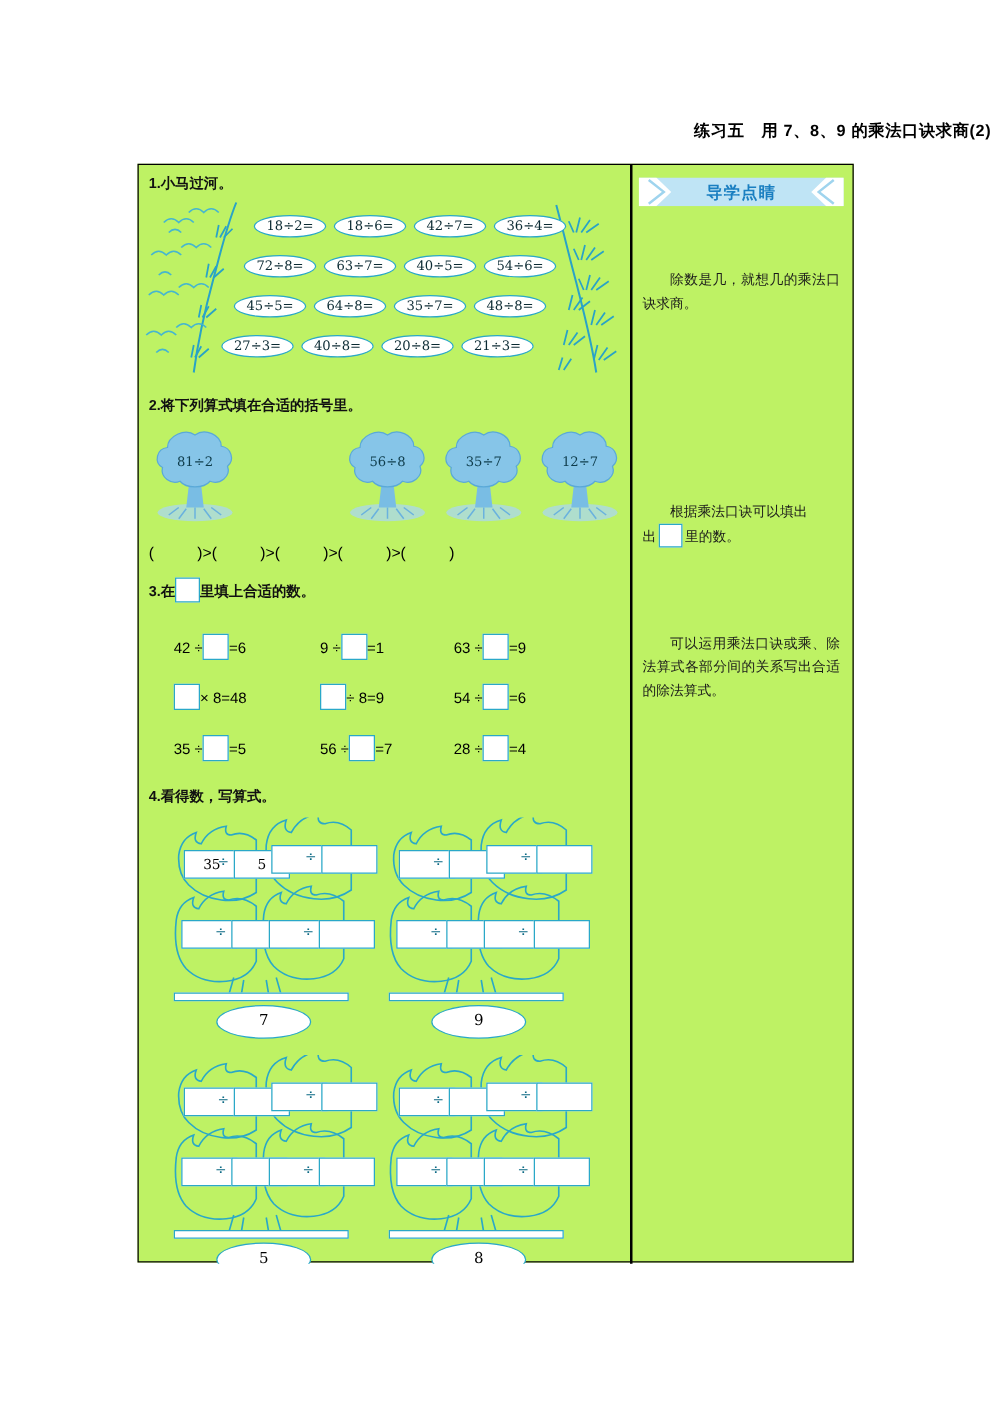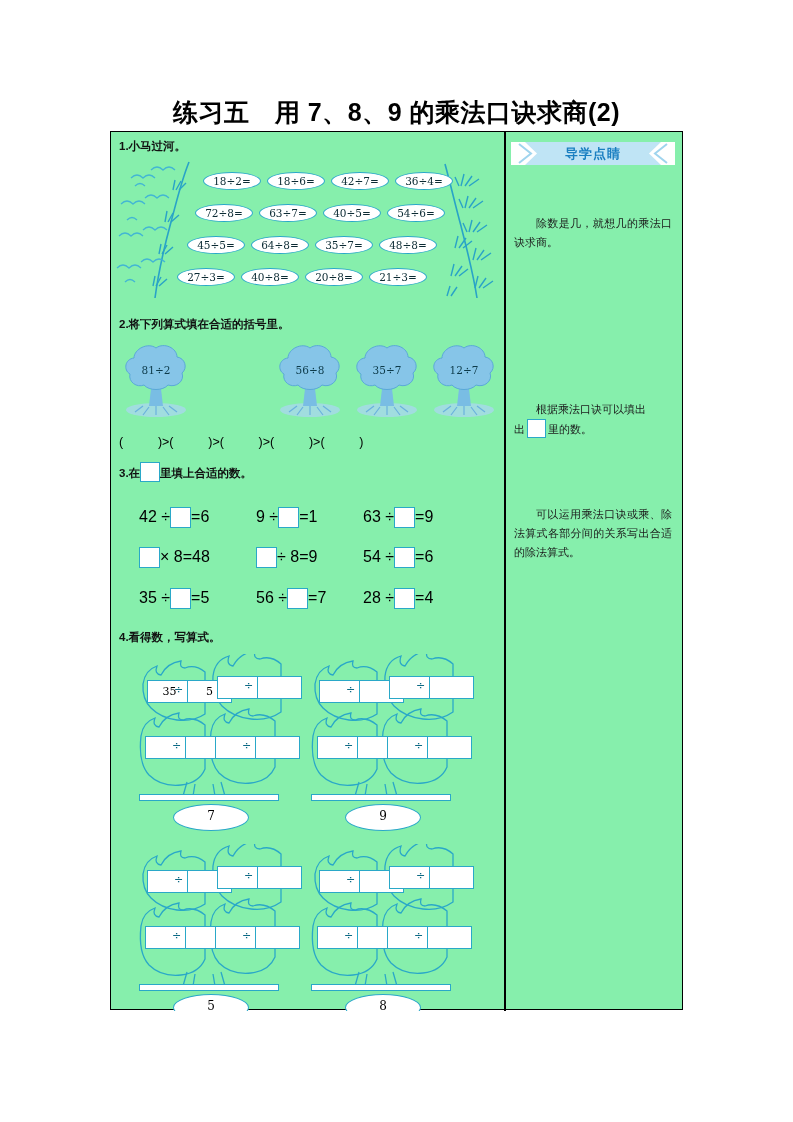--- a/index.html
+++ b/index.html
@@ -22,38 +22,38 @@
     width: 793px;
     height: 1122px;
   }
 
   
   .title {
     position: absolute;
     left: 0;
     top: 96px;
     width: 793px;
-    text-align: center;
-    font-size: 25px;
+    text-align: right;
+    font-size: 13px;
     font-weight: bold;
     letter-spacing: 0.5px;
     color: #000;
     white-space: pre;
   }
 
   
   .frame {
     position: absolute;
     left: 110px;
     top: 131px;
     width: 573px;
     height: 879px;
     border: 1.6px solid #000;
     box-sizing: border-box;
-    background: #86efac;
+    background: #bef264;
   }
   .col-divider {
     position: absolute;
     left: 393px;
     top: 0;
     width: 1.6px;
     height: 879px;
     background: #000;
   }
 
@@ -137,21 +137,21 @@
     display: inline-block;
     width: 21px;
     height: 21px;
     border: 1.3px solid #2aa8c8;
     box-sizing: border-box;
     vertical-align: -6px;
     background: #fff;
   }
   .eq3 {
     position: absolute;
-    font-size: 16px;
+    font-size: 12px;
     font-family: "Liberation Sans", sans-serif;
     color: #000;
     white-space: nowrap;
   }
   .head3-box {
     display: inline-block;
     width: 20px;
     height: 20px;
     border: 1.3px solid #2aa8c8;
     box-sizing: border-box;

